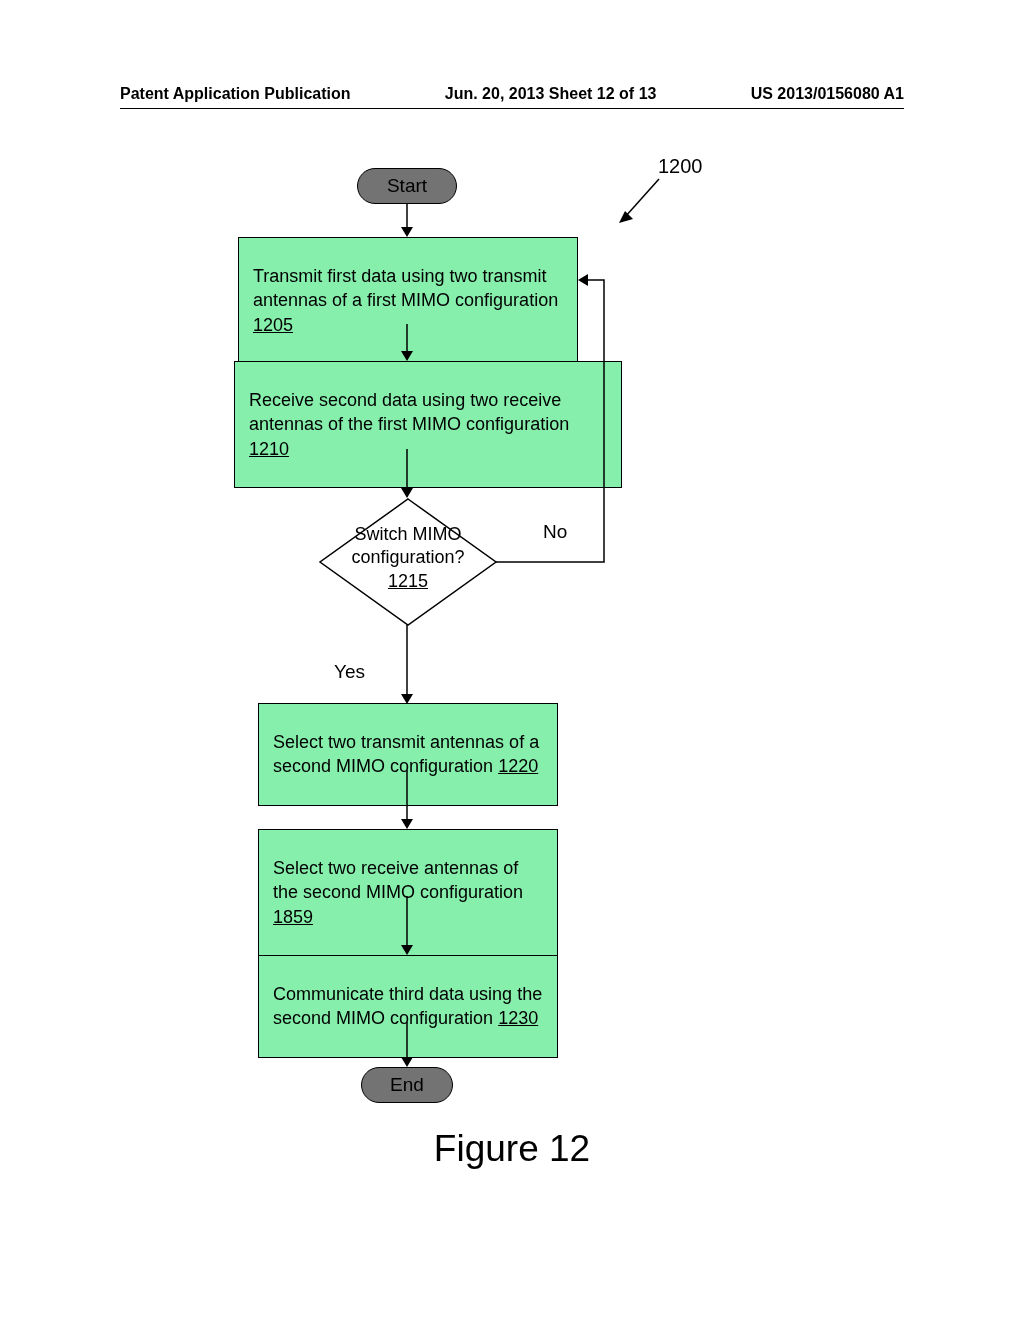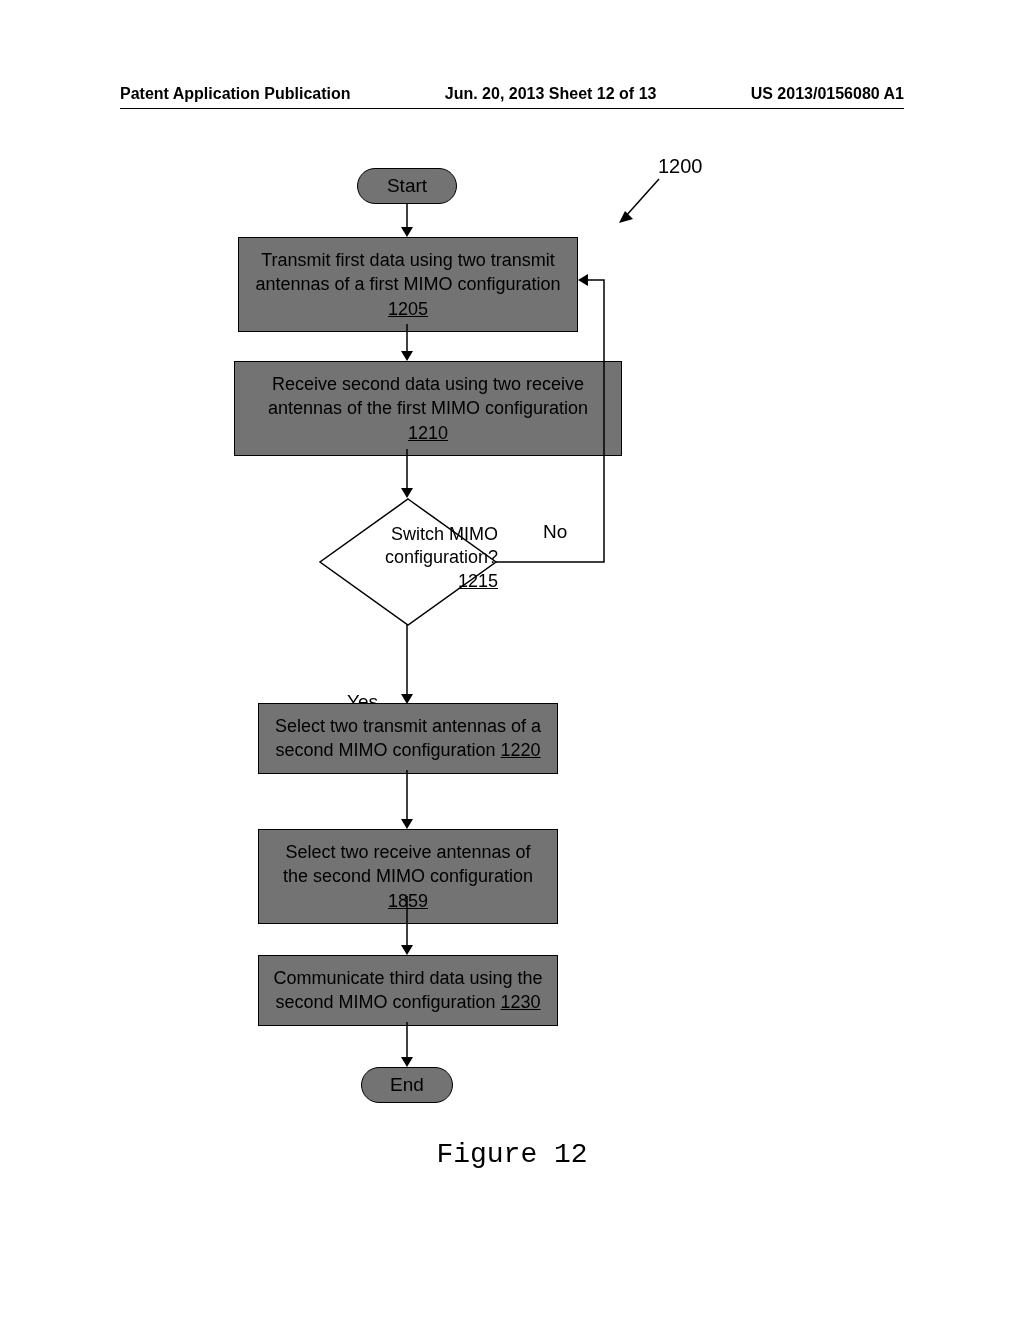--- a/index.html
+++ b/index.html
@@ -46,50 +46,49 @@
       border-radius: 50px;
       display: flex;
       align-items: center;
       justify-content: center;
       font-size: 19px;
       background: #737373;
     }
     .process {
       position: absolute;
       border: 1.5px solid #000;
-      text-align: center;
+      text-align: left;
       font-size: 18px;
-      background: #737373;
-      padding: 10px 14px;
+      background: #86efac;
+      padding: 26px 14px;
       line-height: 1.35;
     }
     .decision {
       position: absolute;
       width: 180px;
       height: 130px;
     }
     .decision svg { position: absolute; top: 0; left: 0; }
     .decision-text {
       position: absolute;
       top: 26px;
       left: 0;
       right: 0;
-      text-align: right;
+      text-align: center;
       font-size: 18px;
       line-height: 1.3;
     }
     .ref-underline { text-decoration: underline; }
     .figure-label {
       position: absolute;
       bottom: 150px;
       left: 0;
       right: 0;
       text-align: center;
-      font-size: 28px;
-      font-family: Liberation Mono, monospace;
+      font-size: 37px;
     }
     .connector { position: absolute; }
     .label { position: absolute; font-size: 19px; }
   </style>
 </head>
 <body>
 
 <div class="header">
   <span>Patent Application Publication</span>
   <span>Jun. 20, 2013  Sheet 12 of 13</span>
@@ -142,21 +141,21 @@
     <span class="ref-underline">1215</span>
   </div>
 </div>
 
 <div class="label" style="top:521px; left:543px;">No</div>
 <svg class="connector" style="top:272px; left:496px; width:120px; height:295px;">
   <polyline points="0,290 108,290 108,8 91,8" fill="none" stroke="#000" stroke-width="1.5"></polyline>
   <polygon points="82,8 92,2 92,14" fill="#000"></polygon>
 </svg>
 
-<div class="label" style="top:661px; left:347px;margin-top:30px;">Yes</div>
+<div class="label" style="top:661px; left:334px;">Yes</div>
 <svg class="connector" style="top:625px; left:400px; width:14px; height:80px;">
   <line x1="7" y1="0" x2="7" y2="70" stroke="#000" stroke-width="1.5"></line>
   <polygon points="7,79 1,69 13,69" fill="#000"></polygon>
 </svg>
 
 <div class="process" style="top:703px; left:258px; width:300px;">
   <span>Select two transmit antennas of a second MIMO configuration</span> <span class="ref-underline">1220</span>
 </div>
 
 <svg class="connector" style="top:770px; left:400px; width:14px; height:60px;">

